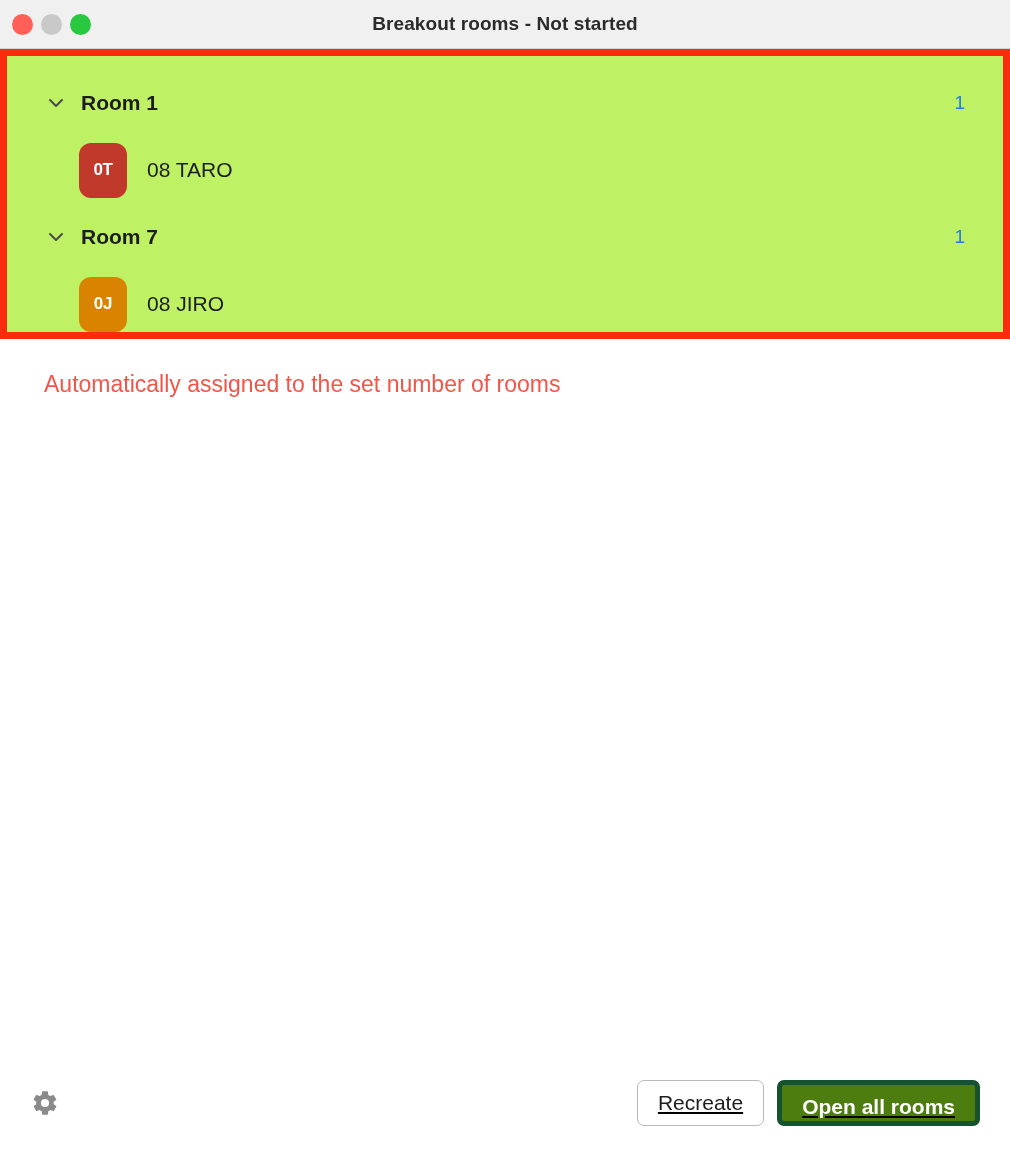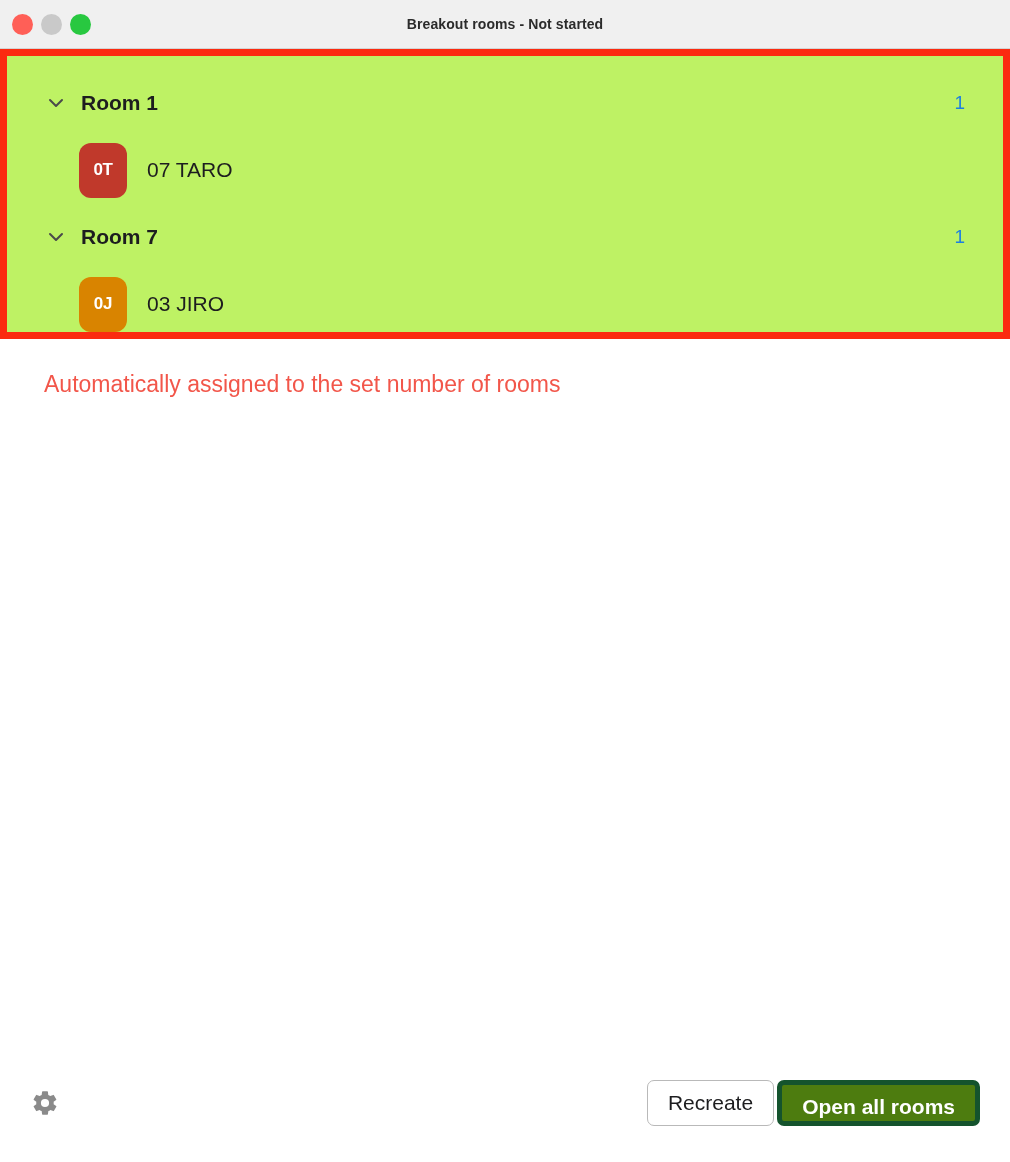--- a/index.html
+++ b/index.html
@@ -45,21 +45,21 @@
     height: 21px;
     border-radius: 50%;
     display: block;
   }
   .tl-close { background: #ff5f57; }
   .tl-min   { background: #c9c9c9; }
   .tl-max   { background: #28c840; }
   .title {
     width: 100%;
     text-align: center;
-    font-size: 14px;
+    font-size: 19px;
     font-weight: bold;
     color: #2b2b2b;
     letter-spacing: 0.1px;
   }
   
   .rooms-outline {
     margin: 0;
     border: 7px solid #fb2b10;
     background: #ffffff;
     box-sizing: border-box;
@@ -148,21 +148,22 @@
     display: inline-flex;
     align-items: center;
     justify-content: center;
     color: #8a8a8a;
     cursor: pointer;
   }
   .footer-buttons {
     margin-left: auto;
     display: flex;
     align-items: center;
-    gap: 3px;
+    gap: 13px;
+    text-decoration: underline;
   }
   .btn {
     font-size: 21px;
     font-family: "Liberation Sans", sans-serif;
     border-radius: 7px;
     padding: 0 20px;
     height: 46px;
     line-height: 44px;
     box-sizing: border-box;
     cursor: pointer;
@@ -202,36 +203,36 @@
           <svg width="20" height="20" viewBox="0 0 20 20" aria-hidden="true">
             <polyline points="4,7 10,13 16,7" fill="none" stroke="#4a4a4a" stroke-width="2" stroke-linecap="round" stroke-linejoin="round"></polyline>
           </svg>
         </span>
         <span class="room-name">Room 1</span>
         <span class="room-count">1</span>
       </div>
 
       <div class="participant">
         <span class="avatar" style="background:#c0392b">0T</span>
-        <span class="participant-name">07 TARO</span>
+        <span class="participant-name">08 TARO</span>
       </div>
 
       <div class="room-header">
         <span class="chevron">
           <svg width="20" height="20" viewBox="0 0 20 20" aria-hidden="true">
             <polyline points="4,7 10,13 16,7" fill="none" stroke="#4a4a4a" stroke-width="2" stroke-linecap="round" stroke-linejoin="round"></polyline>
           </svg>
         </span>
         <span class="room-name">Room 7</span>
         <span class="room-count">1</span>
       </div>
 
       <div class="participant">
         <span class="avatar" style="background:#d98400">0J</span>
-        <span class="participant-name">03 JIRO</span>
+        <span class="participant-name">08 JIRO</span>
       </div>
 
     </div>
   </div>
 
   <div class="note">Automatically assigned to the set number of rooms</div>
 
   <div class="spacer"></div>
 
   <div class="footer">

